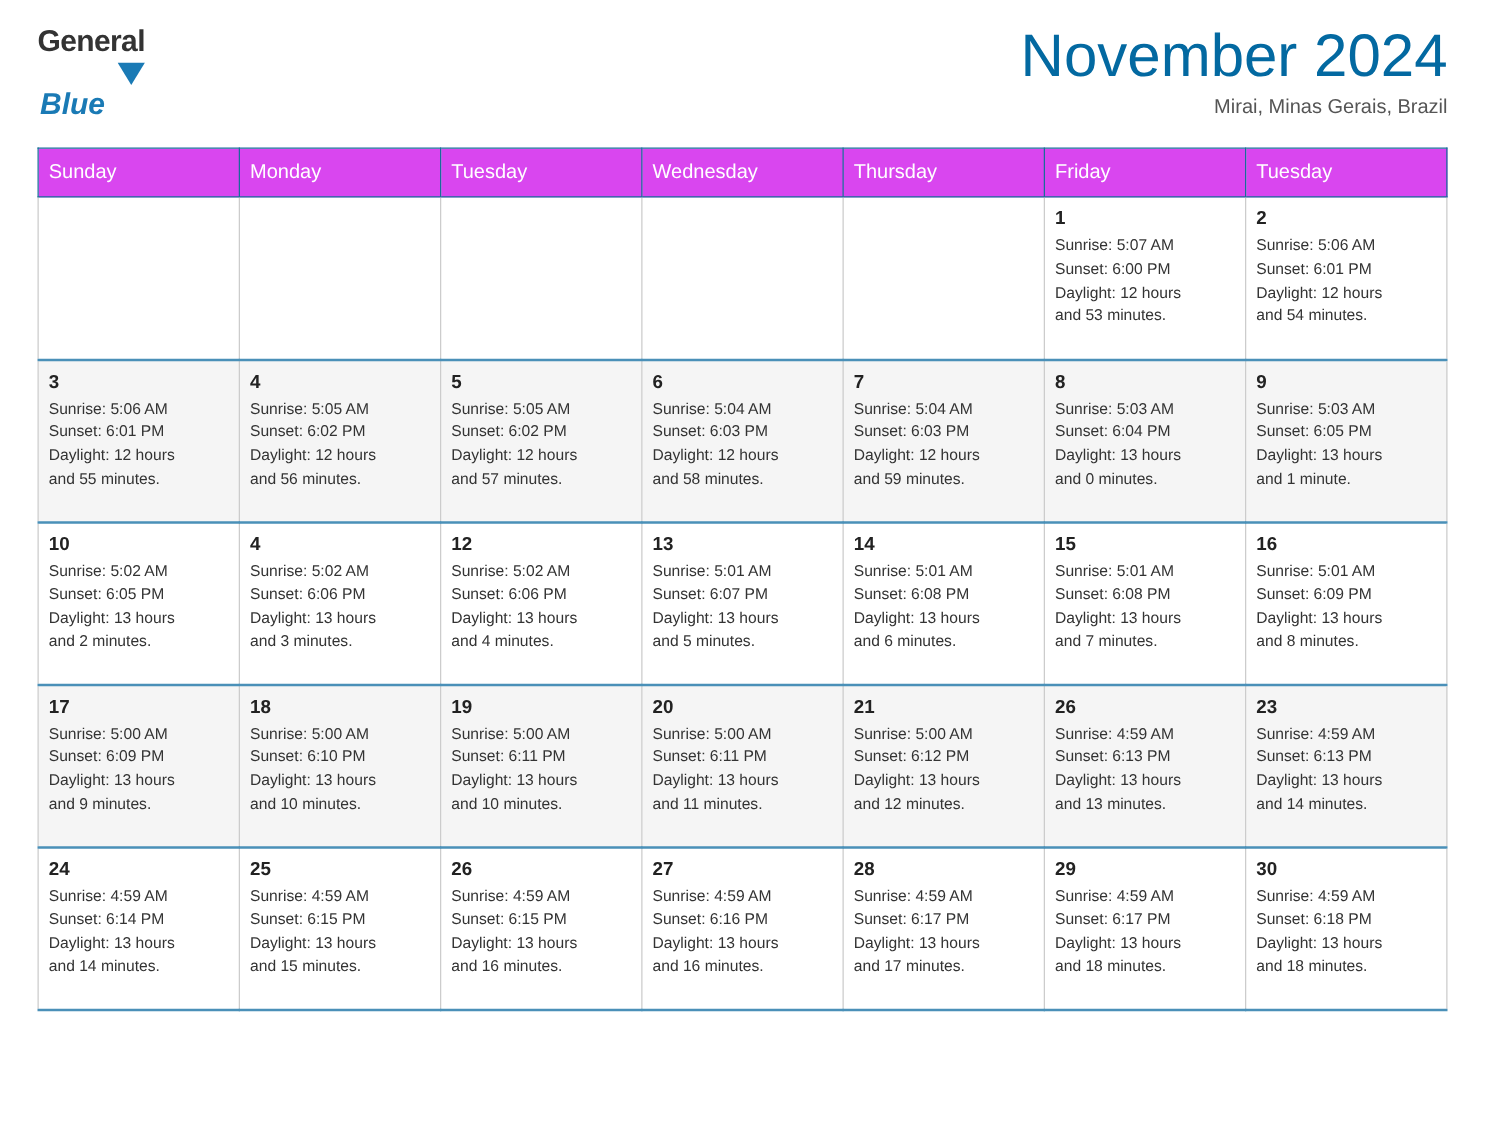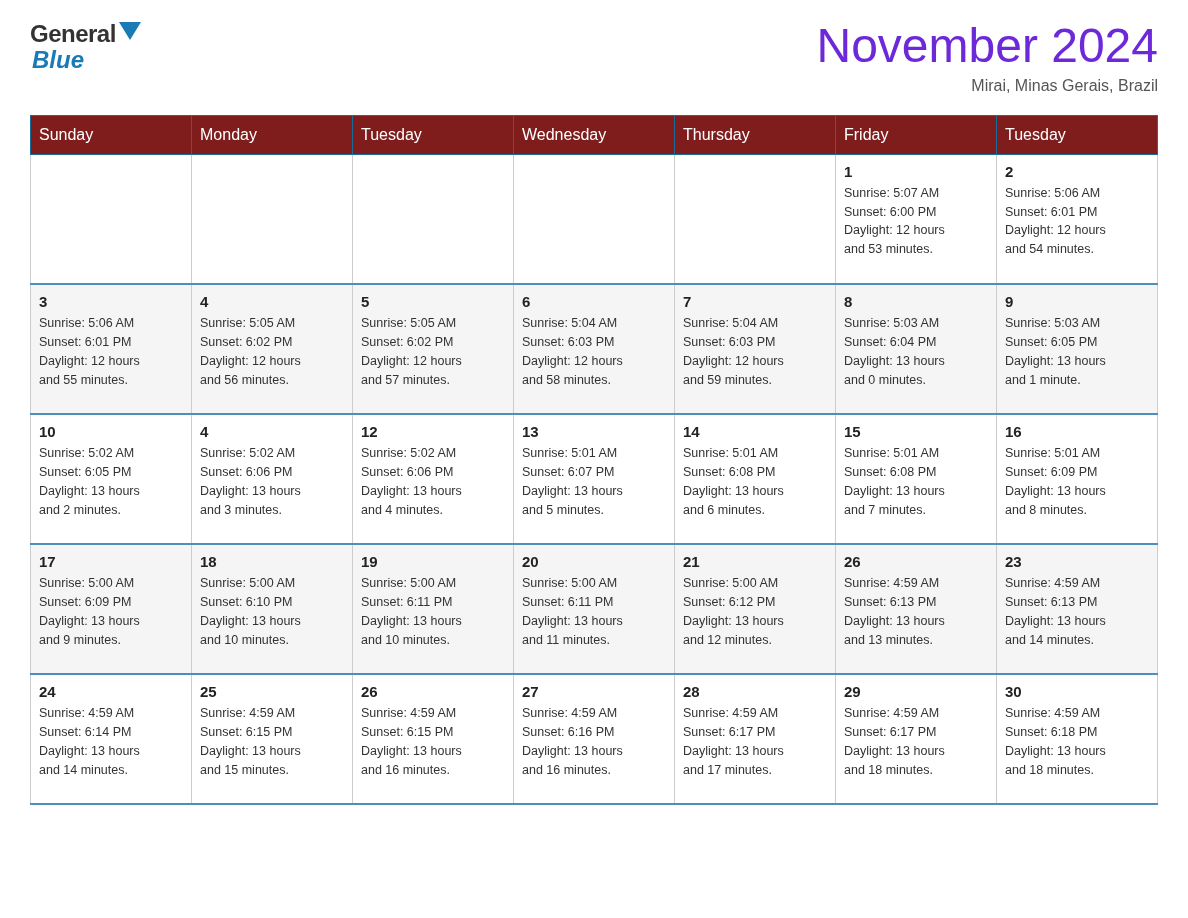--- a/index.html
+++ b/index.html
@@ -16,44 +16,45 @@
       align-items: flex-start;
       margin-bottom: 20px;
     }
     .logo-wrapper {
       display: flex;
       flex-direction: column;
       align-items: flex-start;
     }
     .logo-row1 {
       display: flex;
-      align-items: flex-start;
+      align-items: flex-end;
+      flex-direction: column;
     }
     .title-section {
       text-align: right;
     }
     .calendar-title {
       font-size: 48px;
       font-weight: normal;
-      color: #6d28d9;
+      color: #0369a1;
       line-height: 1.1;
       margin-left: 11px;
     }
     .calendar-subtitle {
       font-size: 16px;
       color: #555;
       margin-top: 4px;
     }
     table {
       width: 100%;
       border-collapse: collapse;
       table-layout: fixed;
     }
     thead tr {
-      background-color: #7f1d1d;
+      background-color: #d946ef;
     }
     thead th {
       color: #fff;
       font-size: 16px;
       font-weight: normal;
       padding: 10px 8px;
       text-align: left;
       border: 1px solid #1a6b9a;
     }
     tbody tr {

